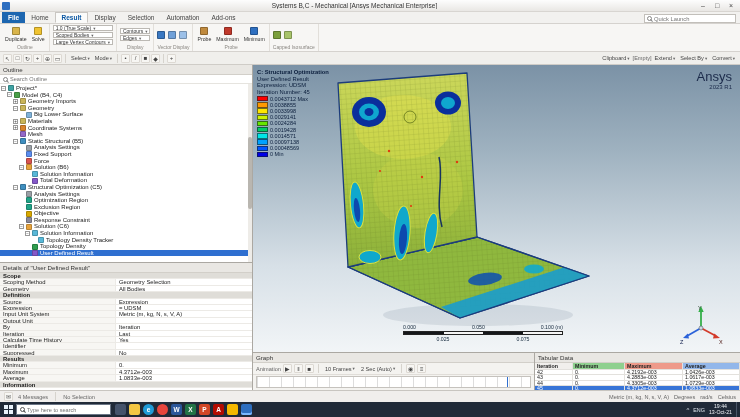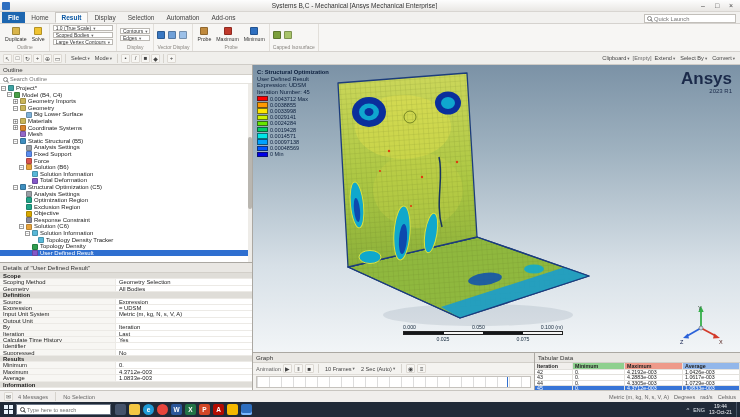--- a/index.html
+++ b/index.html
@@ -77,21 +77,21 @@
   .viewport>svg.model{position:absolute;inset:0}
 
   .legend{position:absolute;left:4px;top:4px;color:#0b1e3c}
   .lhead{font-size:5.8px;line-height:1.15;white-space:nowrap}
   .lhead.b{font-weight:bold}
   .lrow{display:flex;align-items:center;height:6.2px}
   .lsw{width:11px;height:5.4px;border:1px solid rgba(20,30,40,.6);margin-right:2px;flex:none}
   .llb{font-size:5.5px;white-space:nowrap}
 
   .ansys-logo{position:absolute;right:8px;top:5px;text-align:right;color:#1b2a4a}
-  .logo-main{font-size:17px;font-weight:bold;line-height:1}
+  .logo-main{font-size:13px;font-weight:normal;line-height:1}
   .logo-sub{font-size:6px;margin-top:1px}
 
   .ruler{position:absolute;left:150px;bottom:10px;width:160px}
   .rl{display:flex;font-size:5.2px;color:#15293d}
   .rl.top{justify-content:space-between}
   .rl.bot{justify-content:space-around}
   .rbar{display:flex;height:4px;border:1px solid #222;margin:1px 0}
   .seg{flex:1}
   .seg.b{background:#14161a}
   .seg.w{background:#f5f5f5}

